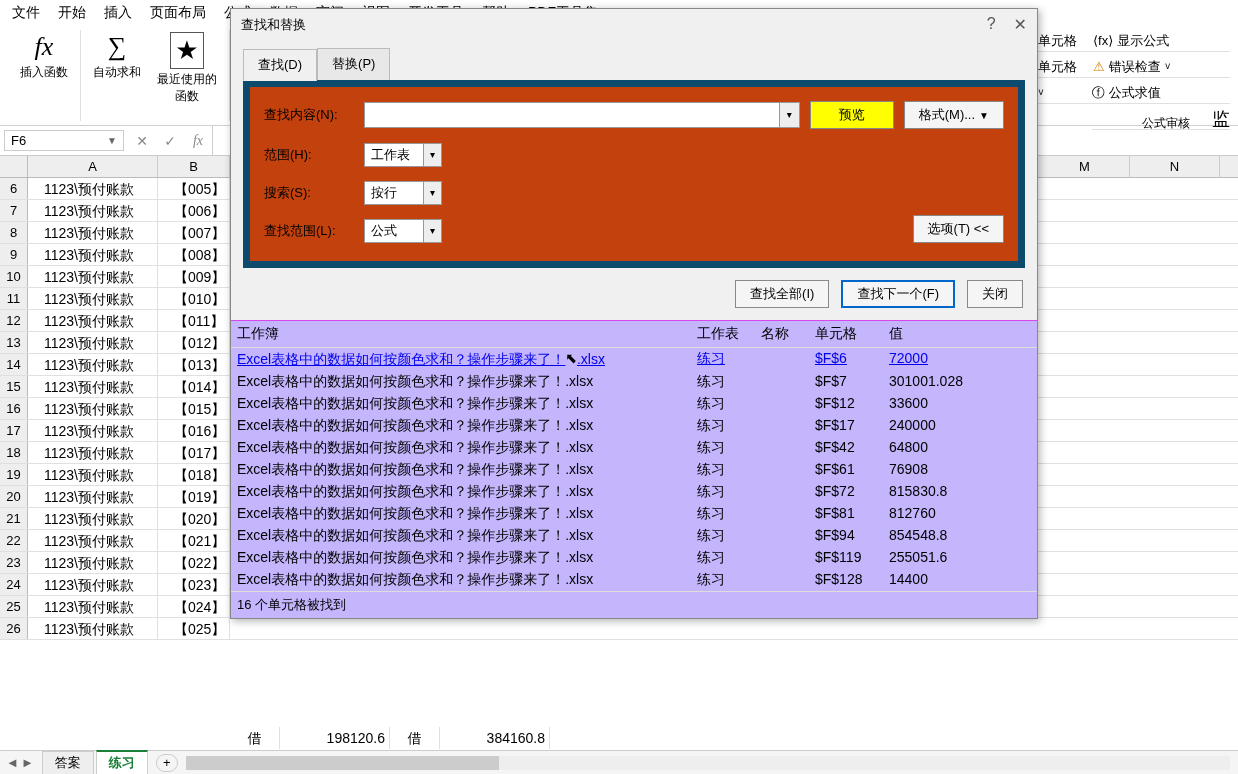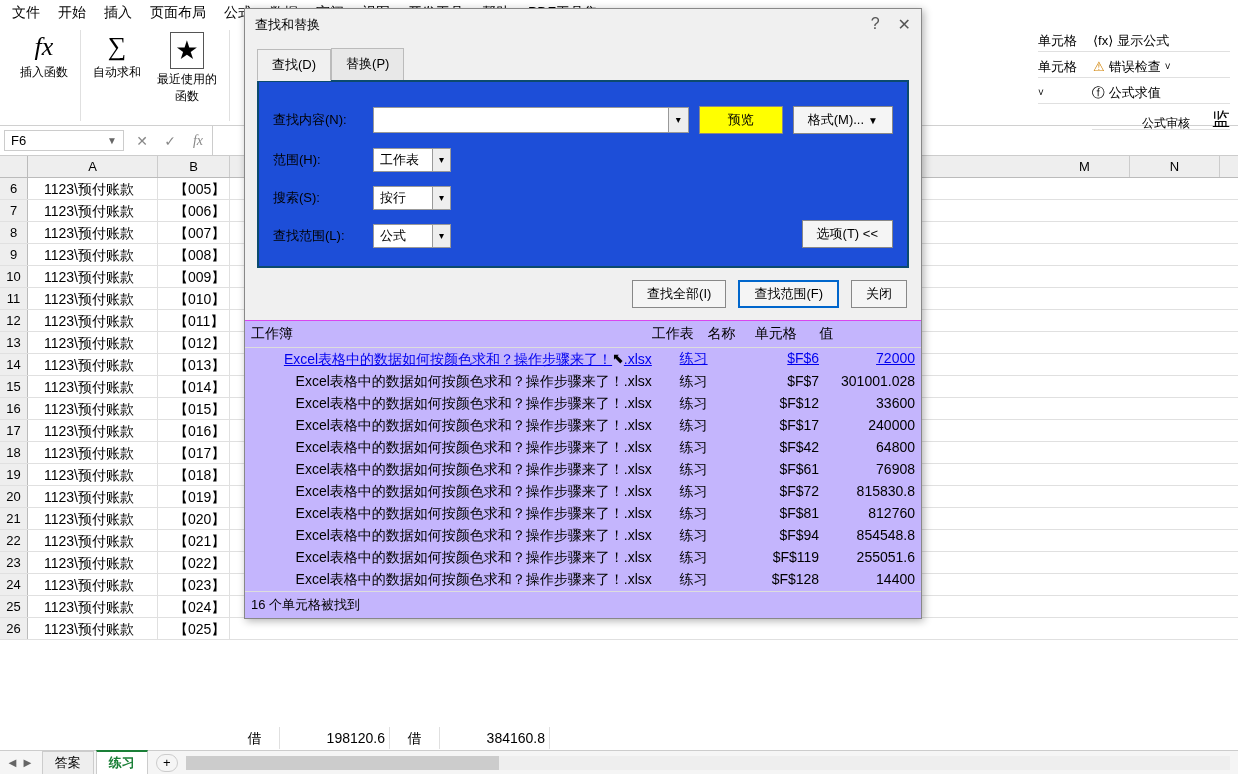--- a/index.html
+++ b/index.html
@@ -45,27 +45,27 @@
 .sheet-tab.active { background: #fff; border-bottom: 1px solid #fff; color: #1a7f37; font-weight: bold; border-top: 2px solid #1a7f37; }
 .sheet-add { width: 22px; height: 18px; border: 1px solid #ccc; border-radius: 10px; margin-left: 8px; text-align: center; line-height: 16px; }
 .hscroll { flex: 1; margin: 0 8px; height: 14px; background: #eee; position: relative; }
 .hscroll::before { content: ""; position: absolute; left: 0; width: 30%; height: 100%; background: #ccc; }
 
 
 .partial-row { position: absolute; bottom: 24px; left: 0; display: flex; }
 .partial-cell { border-right: 1px solid #e0e0e0; padding: 0 4px; font-size: 14px; line-height: 22px; }
 
 
-.dialog { position: absolute; left: 244px; top: 8px; width: 678px; background: #f0f0f0; border: 1px solid #888; box-shadow: 2px 2px 8px rgba(0,0,0,0.3); }
+.dialog { position: absolute; left: 230px; top: 8px; width: 808px; background: #f0f0f0; border: 1px solid #888; box-shadow: 2px 2px 8px rgba(0,0,0,0.3); }
 .dlg-title { display: flex; justify-content: space-between; align-items: center; padding: 6px 10px; font-size: 13px; }
 .dlg-title .ctrls { display: flex; gap: 18px; color: #555; font-size: 16px; }
 .dlg-tabs { display: flex; margin: 8px 12px 0; }
 .dlg-tab { padding: 6px 14px; border: 1px solid #bbb; background: #e8e8e8; font-size: 13px; border-bottom: none; }
 .dlg-tab.active { background: #f0f0f0; border-bottom: 1px solid #f0f0f0; position: relative; top: 1px; }
-.dlg-panel { border: 2px solid #0c4a6e; margin: 0 12px; padding: 24px 14px 18px; background: #1d4ed8; }
+.dlg-panel { border: 7px solid #0c4a6e; margin: 0 12px; padding: 14px 14px 18px; background: #c2410c; }
 .form-row { display: flex; align-items: center; gap: 10px; margin-bottom: 14px; }
 .form-row label { width: 90px; font-size: 13px; }
 .combo { display: flex; align-items: center; flex: 1; }
 .combo input { flex: 1; height: 26px; border: 1px solid #999; padding: 0 4px; }
 .combo .dd { width: 20px; height: 26px; border: 1px solid #999; border-left: none; text-align: center; line-height: 24px; font-size: 10px; background: #eee; }
 .btn { height: 28px; padding: 0 14px; border: 1px solid #888; background: #f5f5f5; font-size: 13px; display: inline-flex; align-items: center; }
 .btn-yellow { background: #ffff00; padding: 0 28px; }
 .btn-format { display: flex; align-items: center; gap: 4px; }
 .select { display: inline-flex; align-items: center; }
 .select .val { border: 1px solid #999; height: 24px; line-height: 22px; padding: 0 6px; width: 60px; font-size: 13px; background: #fff; }
@@ -79,21 +79,21 @@
 .opts-right { margin-left: auto; align-self: flex-end; }
 .dlg-buttons { display: flex; justify-content: flex-end; gap: 12px; padding: 12px 14px; }
 .btn-focus { border: 2px solid #0066cc; }
 
 
 .results { background: #c4b5fd; border-top: 1px solid #d946ef; }
 .res-head { display: flex; font-size: 14px; padding: 4px 6px; border-bottom: 1px solid #ddd; }
 .res-head span, .res-row span { overflow: hidden; white-space: nowrap; }
 .c-wb { width: 460px; } .c-ws { width: 64px; } .c-nm { width: 54px; } .c-cl { width: 74px; } .c-vl { width: 110px; }
 .res-body { max-height: 290px; overflow-y: scroll; }
-.res-row { display: flex; font-size: 14px; padding: 2px 6px; text-align: right; }
+.res-row { display: flex; font-size: 14px; padding: 2px 6px; }
 .res-row.sel .link { color: #0000ee; text-decoration: underline; }
 .res-row .plain { color: #000; }
 .res-foot { padding: 4px 6px; font-size: 13px; border-top: 1px solid #ddd; }
 .cursor-icon { display: inline-block; vertical-align: -2px; }
 </style>
 </head>
 <body>
 
 <div class="ribbon-tabs">
   <span>文件</span>
@@ -348,21 +348,21 @@
             </div>
         </div>
       </div>
       <div class="opts-right">
         <button class="btn">选项(T) &lt;&lt;</button>
       </div>
     </div>
   </div>
   <div class="dlg-buttons">
     <button class="btn">查找全部(I)</button>
-    <button class="btn btn-focus">查找范围(F)</button>
+    <button class="btn btn-focus">查找下一个(F)</button>
     <button class="btn">关闭</button>
   </div>
   <div class="results">
     <div class="res-head">
       <span class="c-wb">工作簿</span>
       <span class="c-ws">工作表</span>
       <span class="c-nm">名称</span>
       <span class="c-cl">单元格</span>
       <span class="c-vl">值</span>
     </div>

